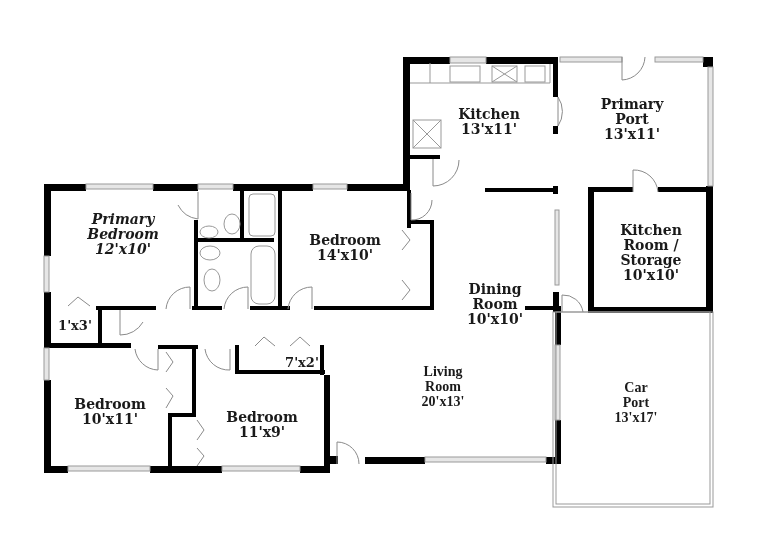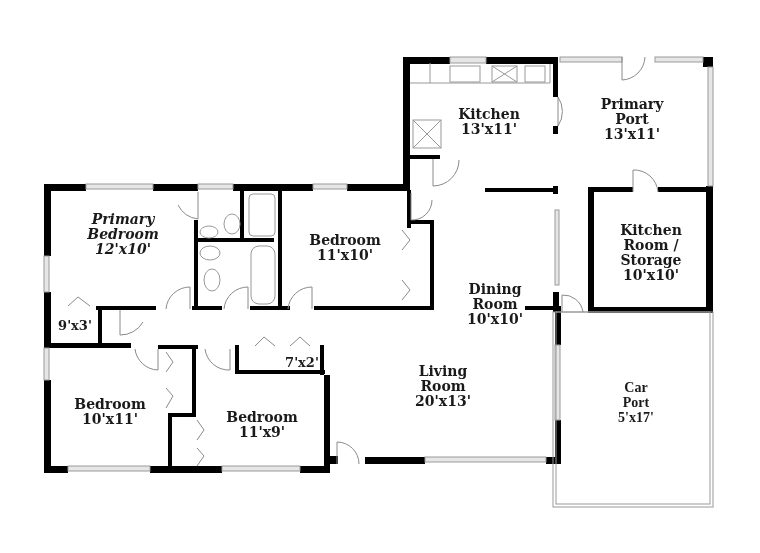--- a/index.html
+++ b/index.html
@@ -167,57 +167,57 @@
 </div>
 
 <div class="lbl" style="left:123px;top:212px;font-style:italic;">
   <span>Primary</span>
   <span>Bedroom</span>
   <span>12'x10'</span>
 </div>
 
 <div class="lbl" style="left:345px;top:233px;">
   <span>Bedroom</span>
-  <span>11'x10'</span>
+  <span>14'x10'</span>
 </div>
 
 <div class="lbl" style="left:495px;top:238px;margin-top:44px;">
   <span>Dining</span>
   <span>Room</span>
   <span>10'x10'</span>
 </div>
 
 <div class="lbl" style="left:651px;top:223px;">
   <span>Kitchen</span>
   <span>Room /</span>
   <span>Storage</span>
   <span>10'x10'</span>
 </div>
 
 <div class="lbl small" style="left:75px;top:318px;">
-  <span>9'x3'</span>
+  <span>1'x3'</span>
 </div>
 
 <div class="lbl small" style="left:280px;top:355px;margin-left:22px;">
   <span>7'x2'</span>
 </div>
 
 <div class="lbl" style="left:110px;top:397px;">
   <span>Bedroom</span>
   <span>10'x11'</span>
 </div>
 
 <div class="lbl" style="left:262px;top:410px;">
   <span>Bedroom</span>
   <span>11'x9'</span>
 </div>
 
-<div class="lbl" style="left:443px;top:364px;">
+<div class="lbl" style="left:443px;top:364px;font-family:Liberation Serif, serif;">
   <span>Living</span>
   <span>Room</span>
   <span>20'x13'</span>
 </div>
 
 <div class="lbl" style="left:636px;top:380px;font-family:Liberation Serif, serif;">
   <span>Car</span>
   <span>Port</span>
-  <span>5'x17'</span>
+  <span>13'x17'</span>
 </div>
 
 </body></html>

